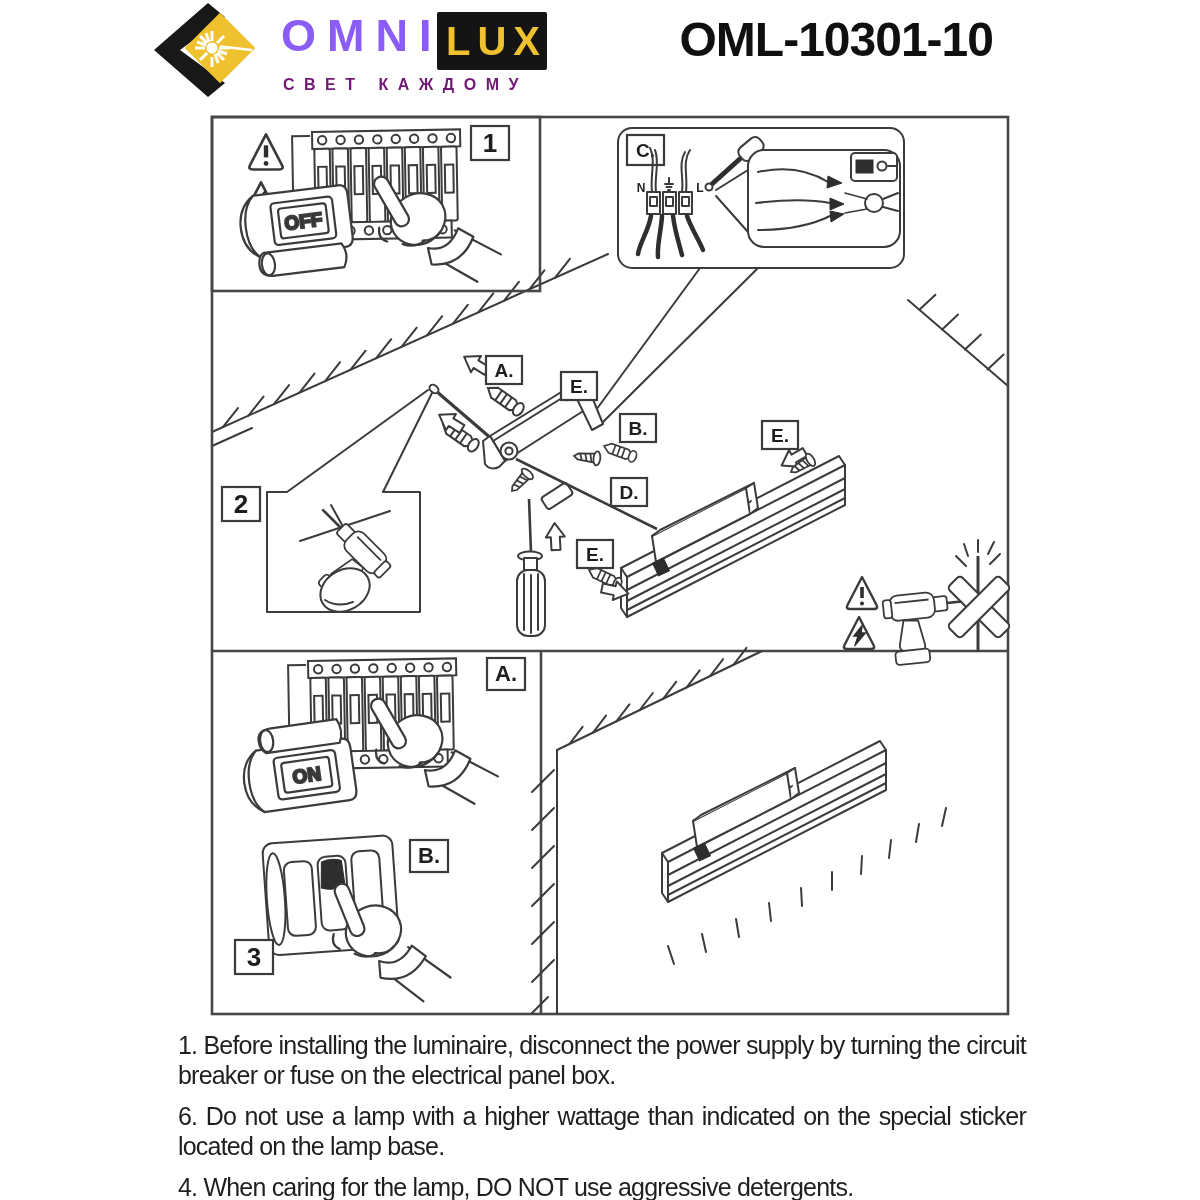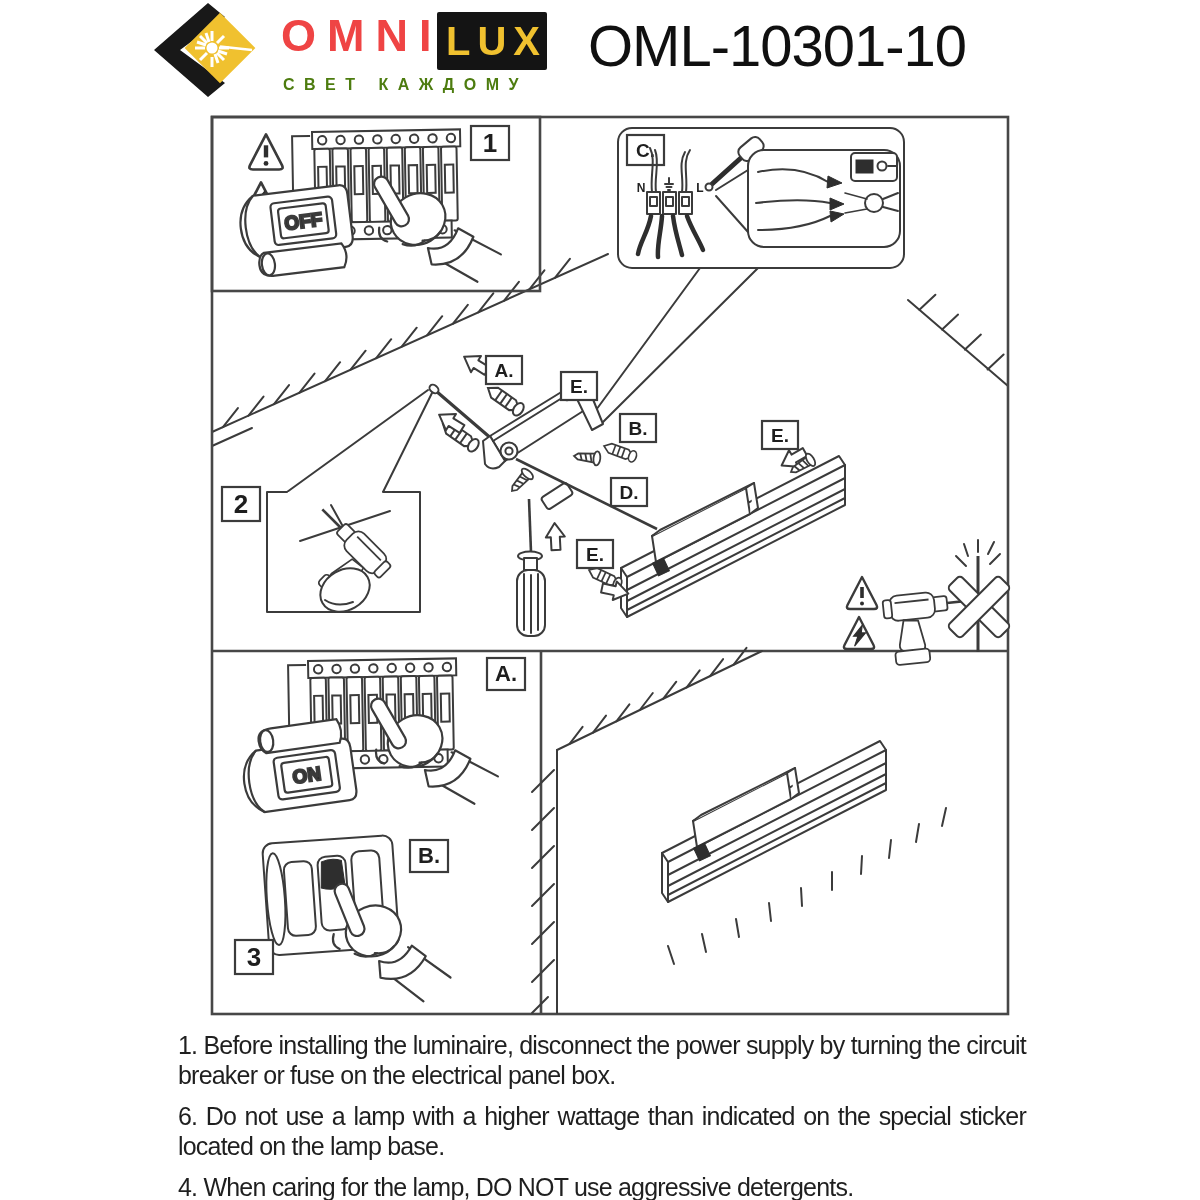--- a/index.html
+++ b/index.html
@@ -5,34 +5,34 @@
   html,body{margin:0;padding:0;background:#e8e8e8;}
   .page{
     position:relative;width:1200px;height:1200px;background:#ffffff;
     font-family:"Liberation Sans", sans-serif;overflow:hidden;
   }
   
   .header{position:absolute;left:0;top:0;width:1200px;height:116px;}
   .logo-svg{position:absolute;left:148px;top:0;}
   .brand-text{position:absolute;left:281px;top:10px;width:270px;}
   .brand-omni{
-    font-size:45px;font-weight:bold;color:#ef4444;letter-spacing:11px;line-height:52px;
+    font-size:45px;font-weight:bold;color:#8b5cf6;letter-spacing:11px;line-height:52px;
   }
   .brand-luxbox{
     position:absolute;left:156px;top:2px;width:110px;height:58px;background:#141414;
     display:flex;align-items:center;justify-content:center;border-radius:2px;
   }
   .brand-lux{font-size:40px;font-weight:bold;letter-spacing:7px;padding-left:9px;}
   .brand-tagline{
-    position:absolute;left:2px;top:66px;font-size:16px;font-weight:bold;color:#4d7c0f;
+    position:absolute;left:2px;top:66px;font-size:16px;font-weight:bold;color:#701a75;
     letter-spacing:9.5px;white-space:nowrap;
   }
   .model-title{
-    position:absolute;left:588px;top:12px;width:405px;text-align:left;
-    font-size:58px;font-weight:normal;color:#101010;letter-spacing:-1px;white-space:nowrap;
+    position:absolute;left:588px;top:12px;width:405px;text-align:right;
+    font-size:48px;font-weight:bold;color:#101010;letter-spacing:-1px;white-space:nowrap;
   }
   
   .diagram-svg{position:absolute;left:0;top:0;}
   .diagram-svg .ink{stroke:#3b3b3b;fill:none;stroke-width:2;stroke-linecap:round;stroke-linejoin:round;}
   .diagram-svg .wfill{fill:#ffffff;}
   .diagram-svg .dark{fill:#2e2e2e;stroke:#2e2e2e;}
   .diagram-svg .frame{stroke:#474747;stroke-width:2.6;fill:none;}
   .lbox{fill:#ffffff;stroke:#3b3b3b;stroke-width:2.2;}
   .ltext{font-family:"Liberation Sans",sans-serif;font-size:19px;font-weight:bold;fill:#1e1e1e;text-anchor:middle;}
   .ntext{font-family:"Liberation Sans",sans-serif;font-size:26px;font-weight:bold;fill:#1e1e1e;text-anchor:middle;}

